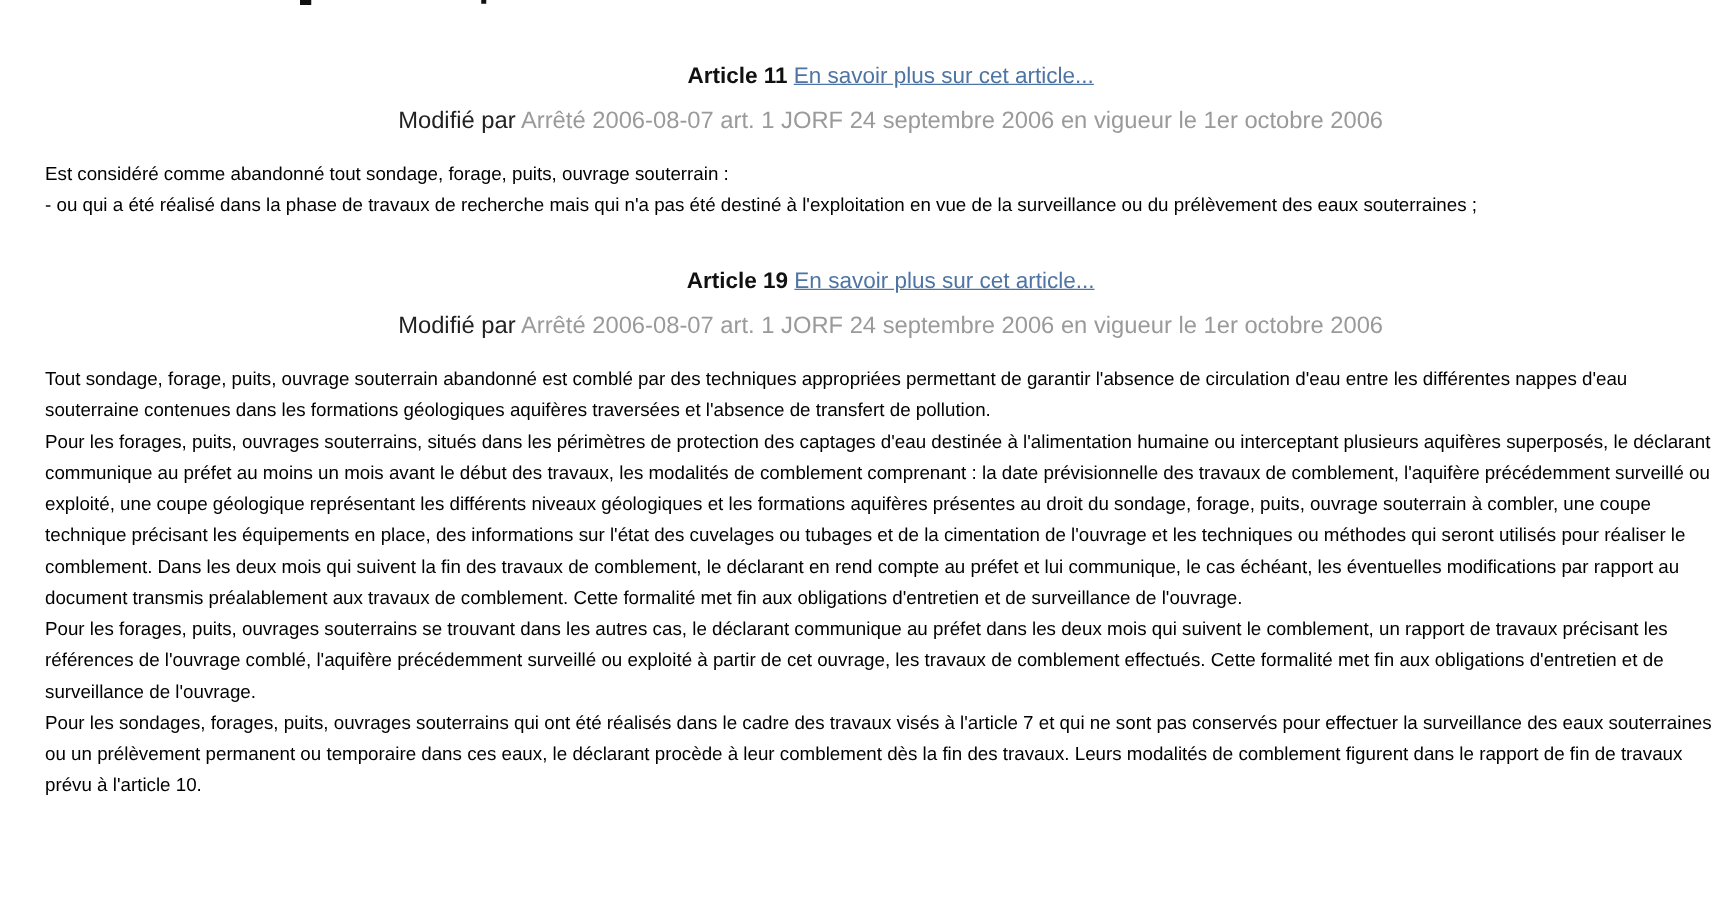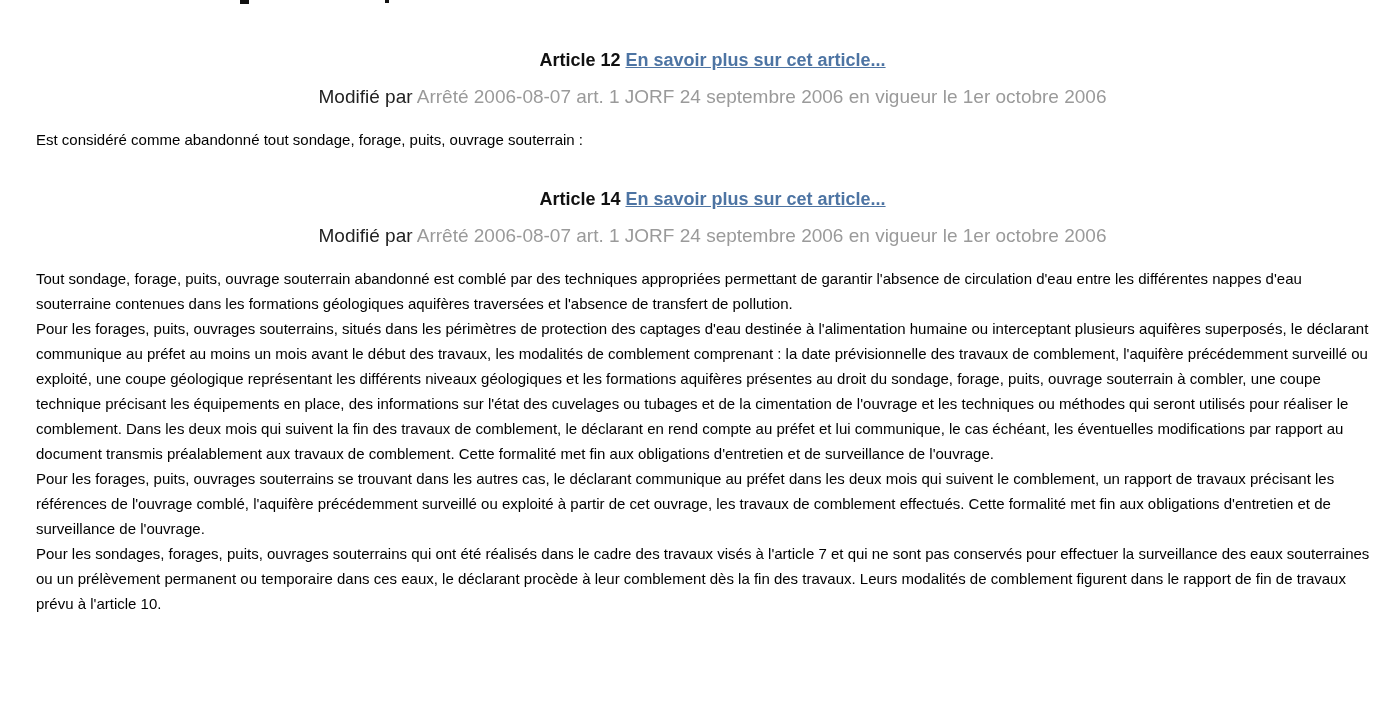--- a/index.html
+++ b/index.html
@@ -30,21 +30,21 @@
     line-height: 22px;
     font-weight: bold;
     color: #111111;
   }
   .article-12 .article-header { margin-top: 49px; }
   .article-13 { margin-top: 36px; }
 
   .article-link {
     color: #4d74a3;
     text-decoration: underline;
-    font-weight: bold;
+    font-weight: normal;
     cursor: pointer;
   }
   .byline {
     margin: 17px 0 0 0;
     text-align: center;
     font-size: 19px;
     line-height: 18px;
     color: #222222;
   }
   .byline-ref { color: #9a9a9a; }
@@ -63,29 +63,30 @@
 <body>
 
 <div class="top-remnant">
   <span class="mark mark-1"></span>
   <span class="mark mark-2"></span>
 </div>
 
 <div class="content">
 
   <section class="article article-12">
-    <h2 class="article-header"><span class="article-title">Article 12</span> <a class="article-link" href="#">En savoir plus sur cet article...</a></h2>
+    <h2 class="article-header"><span class="article-title">Article 11</span> <a class="article-link" href="#">En savoir plus sur cet article...</a></h2>
     <p class="byline"><span class="byline-prefix">Modifié par</span> <span class="byline-ref">Arrêté 2006-08-07 art. 1 JORF 24 septembre 2006 en vigueur le 1er octobre 2006</span></p>
     <div class="article-body">
       <div class="para">Est considéré comme abandonné tout sondage, forage, puits, ouvrage souterrain :</div>
+      <div class="para">- ou qui a été réalisé dans la phase de travaux de recherche mais qui n'a pas été destiné à l'exploitation en vue de la surveillance ou du prélèvement des eaux souterraines ;</div>
     </div>
   </section>
 
   <section class="article article-13">
-    <h2 class="article-header"><span class="article-title">Article 14</span> <a class="article-link" href="#">En savoir plus sur cet article...</a></h2>
+    <h2 class="article-header"><span class="article-title">Article 19</span> <a class="article-link" href="#">En savoir plus sur cet article...</a></h2>
     <p class="byline"><span class="byline-prefix">Modifié par</span> <span class="byline-ref">Arrêté 2006-08-07 art. 1 JORF 24 septembre 2006 en vigueur le 1er octobre 2006</span></p>
     <div class="article-body">
       <div class="para">Tout sondage, forage, puits, ouvrage souterrain abandonné est comblé par des techniques appropriées permettant de garantir l'absence de circulation d'eau entre les différentes nappes d'eau souterraine contenues dans les formations géologiques aquifères traversées et l'absence de transfert de pollution.</div>
       <div class="para">Pour les forages, puits, ouvrages souterrains, situés dans les périmètres de protection des captages d'eau destinée à l'alimentation humaine ou interceptant plusieurs aquifères superposés, le déclarant communique au préfet au moins un mois avant le début des travaux, les modalités de comblement comprenant : la date prévisionnelle des travaux de comblement, l'aquifère précédemment surveillé ou exploité, une coupe géologique représentant les différents niveaux géologiques et les formations aquifères présentes au droit du sondage, forage, puits, ouvrage souterrain à combler, une coupe technique précisant les équipements en place, des informations sur l'état des cuvelages ou tubages et de la cimentation de l'ouvrage et les techniques ou méthodes qui seront utilisés pour réaliser le comblement. Dans les deux mois qui suivent la fin des travaux de comblement, le déclarant en rend compte au préfet et lui communique, le cas échéant, les éventuelles modifications par rapport au document transmis préalablement aux travaux de comblement. Cette formalité met fin aux obligations d'entretien et de surveillance de l'ouvrage.</div>
       <div class="para">Pour les forages, puits, ouvrages souterrains se trouvant dans les autres cas, le déclarant communique au préfet dans les deux mois qui suivent le comblement, un rapport de travaux précisant les références de l'ouvrage comblé, l'aquifère précédemment surveillé ou exploité à partir de cet ouvrage, les travaux de comblement effectués. Cette formalité met fin aux obligations d'entretien et de surveillance de l'ouvrage.</div>
       <div class="para">Pour les sondages, forages, puits, ouvrages souterrains qui ont été réalisés dans le cadre des travaux visés à l'article 7 et qui ne sont pas conservés pour effectuer la surveillance des eaux souterraines ou un prélèvement permanent ou temporaire dans ces eaux, le déclarant procède à leur comblement dès la fin des travaux. Leurs modalités de comblement figurent dans le rapport de fin de travaux prévu à l'article 10.</div>
     </div>
   </section>
 
 </div>

